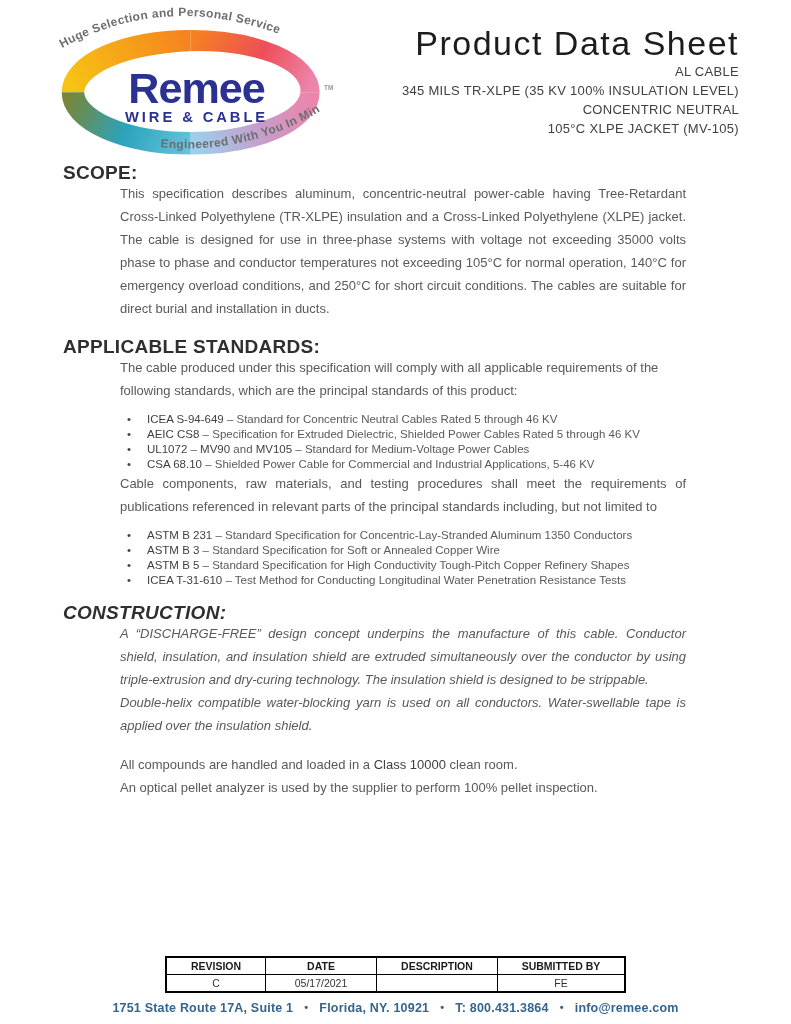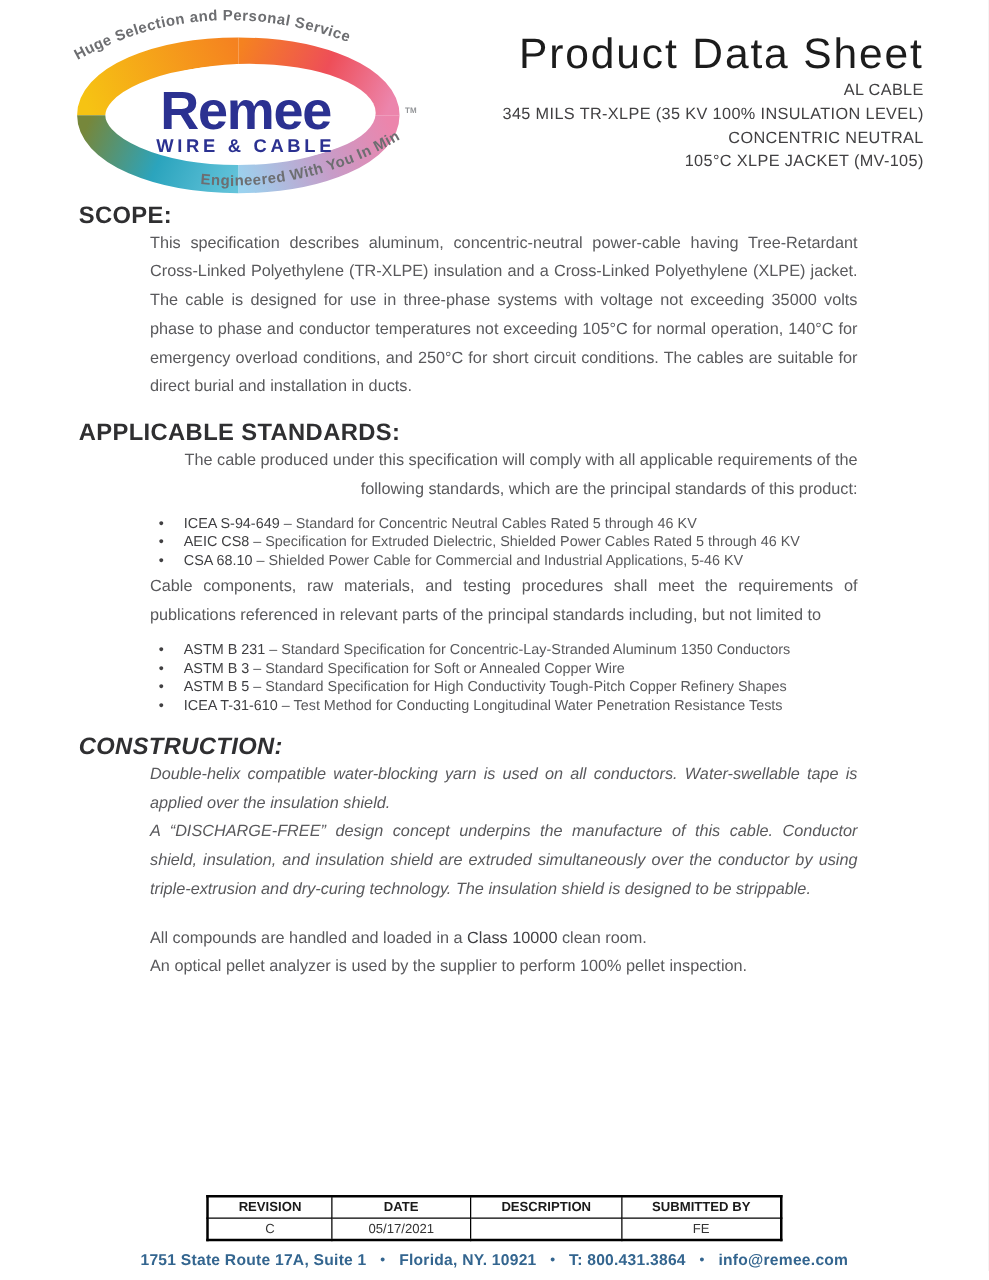--- a/index.html
+++ b/index.html
@@ -26,21 +26,21 @@
   .sec-scope { margin-top:4px; }
   .sec-standards { margin-top:18px; }
   .sec-construction { margin-top:16px;font-style:italic; }
   .sec-quality { margin-top:16px; }
   .indent { margin-left:57px; }
   p.body {
     margin:0; color:#59595c; font-size:13px; line-height:23px; width:566px;
   }
   .just { text-align:justify; }
   .scope-p { margin-top:6px; }
-  .intro { margin-top:5px; line-height:19px;text-align:right; }
+  .intro { margin-top:5px; line-height:19px; }
   .mid { margin-top:8px; font-size:12.5px; line-height:20px; }
   ul.std-list { list-style:none; margin:10px 0 0 0; padding:0; }
   ul.std-list li {
     font-size:11.5px; line-height:15px; color:#59595c; white-space:nowrap;
   }
   ul.std-list .dot { display:inline-block; width:20px; margin-left:7px; color:#414042; }
   .b { font-weight:400; color:#3f3f42; }
   .cons-p1 { margin-top:6px; }
   .cons-p2 { margin-top:16px; }
   .qline { margin-top:6px; line-height:27px; }
@@ -133,37 +133,38 @@
       </div>
     </section>
 
     <section class="sec-standards">
       <h2 class="sec">APPLICABLE STANDARDS:</h2>
       <div class="indent">
         <p class="body intro">The cable produced under this specification will comply with all applicable requirements of the following standards, which are the principal standards of this product:</p>
         <ul class="std-list">
             <li><span class="dot">•</span><span class="b">ICEA S-94-649</span><span> – Standard for Concentric Neutral Cables Rated 5 through 46 KV</span></li>
             <li><span class="dot">•</span><span class="b">AEIC CS8</span><span> – Specification for Extruded Dielectric, Shielded Power Cables Rated 5 through 46 KV</span></li>
+            <li><span class="dot">•</span><span class="b">UL1072</span><span> – </span><span class="b">MV90</span><span> and </span><span class="b">MV105</span><span> – Standard for Medium-Voltage Power Cables</span></li>
             <li><span class="dot">•</span><span class="b">CSA 68.10</span><span> – Shielded Power Cable for Commercial and Industrial Applications, 5-46 KV</span></li>
           </ul>
         <p class="body just mid">Cable components, raw materials, and testing procedures shall meet the requirements of publications referenced in relevant parts of the principal standards including, but not limited to</p>
         <ul class="std-list">
             <li><span class="dot">•</span><span class="b">ASTM B 231</span><span> – Standard Specification for Concentric-Lay-Stranded Aluminum 1350 Conductors</span></li>
             <li><span class="dot">•</span><span class="b">ASTM B 3</span><span> – Standard Specification for Soft or Annealed Copper Wire</span></li>
             <li><span class="dot">•</span><span class="b">ASTM B 5</span><span> – Standard Specification for High Conductivity Tough-Pitch Copper Refinery Shapes</span></li>
             <li><span class="dot">•</span><span class="b">ICEA T-31-610</span><span> – Test Method for Conducting Longitudinal Water Penetration Resistance Tests</span></li>
           </ul>
       </div>
     </section>
 
     <section class="sec-construction">
       <h2 class="sec">CONSTRUCTION:</h2>
       <div class="indent">
+        <p class="body just cons-p1">A “DISCHARGE-FREE” design concept underpins the manufacture of this cable. Conductor shield, insulation, and insulation shield are extruded simultaneously over the conductor by using triple-extrusion and dry-curing technology. The insulation shield is designed to be strippable.</p>
         <p class="body just cons-p2">Double-helix compatible water-blocking yarn is used on all conductors. Water-swellable tape is applied over the insulation shield.</p>
-        <p class="body just cons-p1">A “DISCHARGE-FREE” design concept underpins the manufacture of this cable. Conductor shield, insulation, and insulation shield are extruded simultaneously over the conductor by using triple-extrusion and dry-curing technology. The insulation shield is designed to be strippable.</p>
       </div>
     </section>
 
     <section class="sec-quality">
       <div class="indent">
         <p class="body qline"><span>All compounds are handled and loaded in a </span><span class="b">Class 10000</span><span> clean room.</span></p>
         <p class="body qline">An optical pellet analyzer is used by the supplier to perform 100% pellet inspection.</p>
       </div>
     </section>
 

